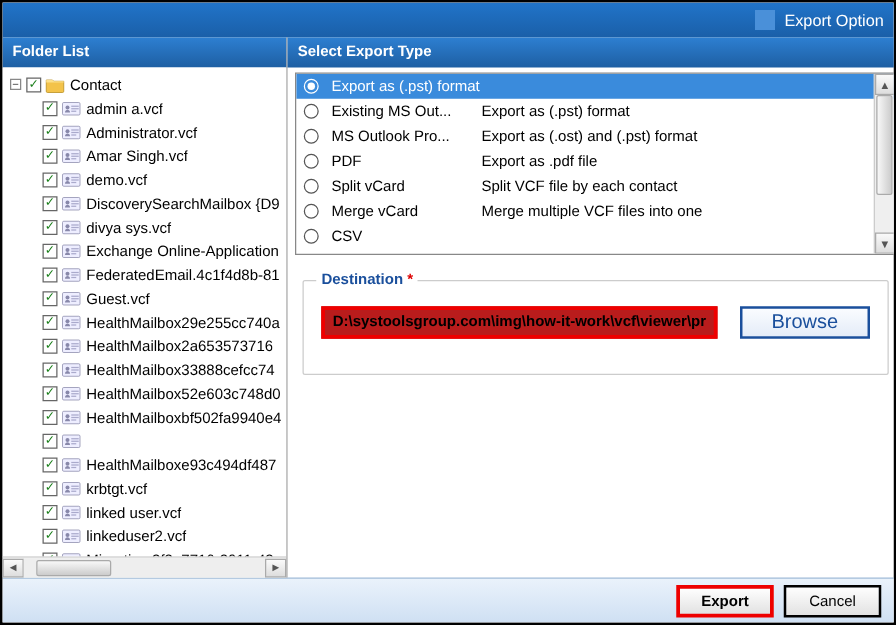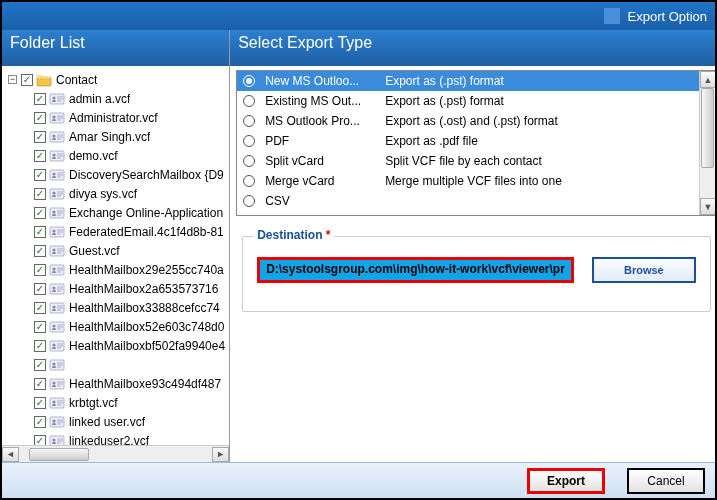--- a/index.html
+++ b/index.html
@@ -2,21 +2,21 @@
 <html><head>
 <meta charset="utf-8">
 <style>
 * { box-sizing: border-box; margin: 0; padding: 0; font-family: "Segoe UI", Tahoma, sans-serif; }
 body { width: 717px; height: 500px; background: #fff; border: 2px solid #000; overflow: hidden; }
 .titlebar { height: 28px; background: linear-gradient(#2174c9, #1a5fa8); color: #fff; display: flex; align-items: center; padding: 0 8px; font-size: 13px; justify-content: flex-end; }
 .titlebar .icon { width: 16px; height: 16px; background: #4a90d9; margin-right: 8px; }
 .main { display: flex; height: calc(100% - 28px - 36px); }
 
 .leftpane { width: 256px; border-right: 1px solid #999; display: flex; flex-direction: column; }
-.paneheader { height: 36px; background: linear-gradient(#2d7fd1, #1e5fa3); color: #fff; font-size: 16px; font-weight: normal; padding: 4px 8px; }
+.paneheader { height: 24px; background: linear-gradient(#2d7fd1, #1e5fa3); color: #fff; font-size: 12px; font-weight: bold; padding: 4px 8px; }
 .treewrap { flex: 1; overflow: hidden; background: #fff; position: relative; }
 .tree { font-size: 12px; padding: 4px; overflow: hidden; white-space: nowrap; }
 .tree-node { display: flex; align-items: center; height: 19px; }
 .tree-root { padding-left: 2px; }
 .tree-child { padding-left: 28px; }
 .expander { width: 9px; height: 9px; border: 1px solid #888; margin-right: 4px; display: flex; align-items: center; justify-content: center; font-size: 9px; line-height: 1; color: #333; }
 .cbx { width: 12px; height: 12px; border: 1px solid #666; margin-right: 3px; display: flex; align-items: center; justify-content: center; }
 .cbx::after { content: "✓"; color: #1a7f1a; font-size: 10px; line-height: 1; }
 .foldericon { width: 16px; height: 14px; margin-right: 4px; }
 .foldericon svg { display: block; }
@@ -40,24 +40,24 @@
 .col2 { flex: 1; overflow: hidden; white-space: nowrap; }
 .vscroll { position: absolute; right: 0; top: 0; width: 17px; height: 100%; background: #efefef; border-left: 1px solid #ccc; display: flex; flex-direction: column; }
 .vscroll .arrow { height: 17px; background: linear-gradient(#fafafa,#ddd); border: 1px solid #aaa; display: flex; align-items: center; justify-content: center; font-size: 9px; color: #555; }
 .vscroll .track { flex: 1; position: relative; }
 .vscroll .thumb { position: absolute; top: 0; left: 1px; width: 13px; height: 80px; background: linear-gradient(90deg,#f8f8f8,#ccc); border: 1px solid #aaa; border-radius: 2px; }
 
 .destgroup { margin: 20px 12px 0 12px; border: 1px solid #ccc; border-radius: 2px; padding: 20px 14px 28px 14px; position: relative; }
 .destlabel { position: absolute; top: -9px; left: 10px; background: #fff; padding: 0 4px; font-size: 12px; color: #1a4f9c; font-weight: bold; }
 .destlabel .ast { color: #d00; }
 .destrow { display: flex; align-items: center; gap: 18px; }
-.destinput { flex: 1; height: 26px; border: 3px solid #e00; padding: 2px 6px; font-size: 12px; font-weight: bold; color: #000; background: #0ea5e9; overflow: hidden; white-space: nowrap; }
-.browsebtn { width: 104px; height: 26px; border: 2px solid #1a4f9c; background: linear-gradient(#fafcff,#e4ecf8); color: #1a4f9c; font-size: 11px; font-weight: bold; display: flex; align-items: center; justify-content: center; cursor: pointer; }
-
-.footer { height: 36px; background: linear-gradient(#eaf2fb, #cfe0f3); border-top: 1px solid #9db9d8; display: flex; align-items: center; justify-content: flex-end; padding: 16px 10px; gap: 22px; }
+.destinput { flex: 1; height: 26px; border: 3px solid #e00; padding: 2px 6px; font-size: 12px; font-weight: bold; color: #000; background: #b91c1c; overflow: hidden; white-space: nowrap; }
+.browsebtn { width: 104px; height: 26px; border: 2px solid #1a4f9c; background: linear-gradient(#fafcff,#e4ecf8); color: #1a4f9c; font-size: 16px; font-weight: normal; display: flex; align-items: center; justify-content: center; cursor: pointer; }
+
+.footer { height: 36px; background: linear-gradient(#eaf2fb, #cfe0f3); border-top: 1px solid #9db9d8; display: flex; align-items: center; justify-content: flex-end; padding: 16px 10px; gap: 8px; }
 .btn { width: 78px; height: 24px; background: linear-gradient(#fefefe,#e2e2e2); border: 1px solid #888; font-size: 12px; display: flex; align-items: center; justify-content: center; cursor: pointer; }
 .btn.export { border: 3px solid #e00; font-weight: bold; height: 26px; }
 .btn.cancel { border: 2px solid #000; font-weight: normal; height: 26px; }
 </style>
 </head>
 <body>
 
 <div class="titlebar">
   <span class="icon"></span>
   <span>Export Option</span>
@@ -367,21 +367,20 @@
         </div>
       <div class="arrow">►</div>
     </div>
   </div>
 
   <div class="rightpane">
     <div class="paneheader">Select Export Type</div>
     <div class="exportlist" id="exportlist">
       <div class="row selected">
           <span class="radio"></span>
-          <span class="col1">New MS Outloo...</span>
           <span class="col2">Export as (.pst) format</span>
         </div>
         <div class="row">
           <span class="radio"></span>
           <span class="col1">Existing MS Out...</span>
           <span class="col2">Export as (.pst) format</span>
         </div>
         <div class="row">
           <span class="radio"></span>
           <span class="col1">MS Outlook Pro...</span>

